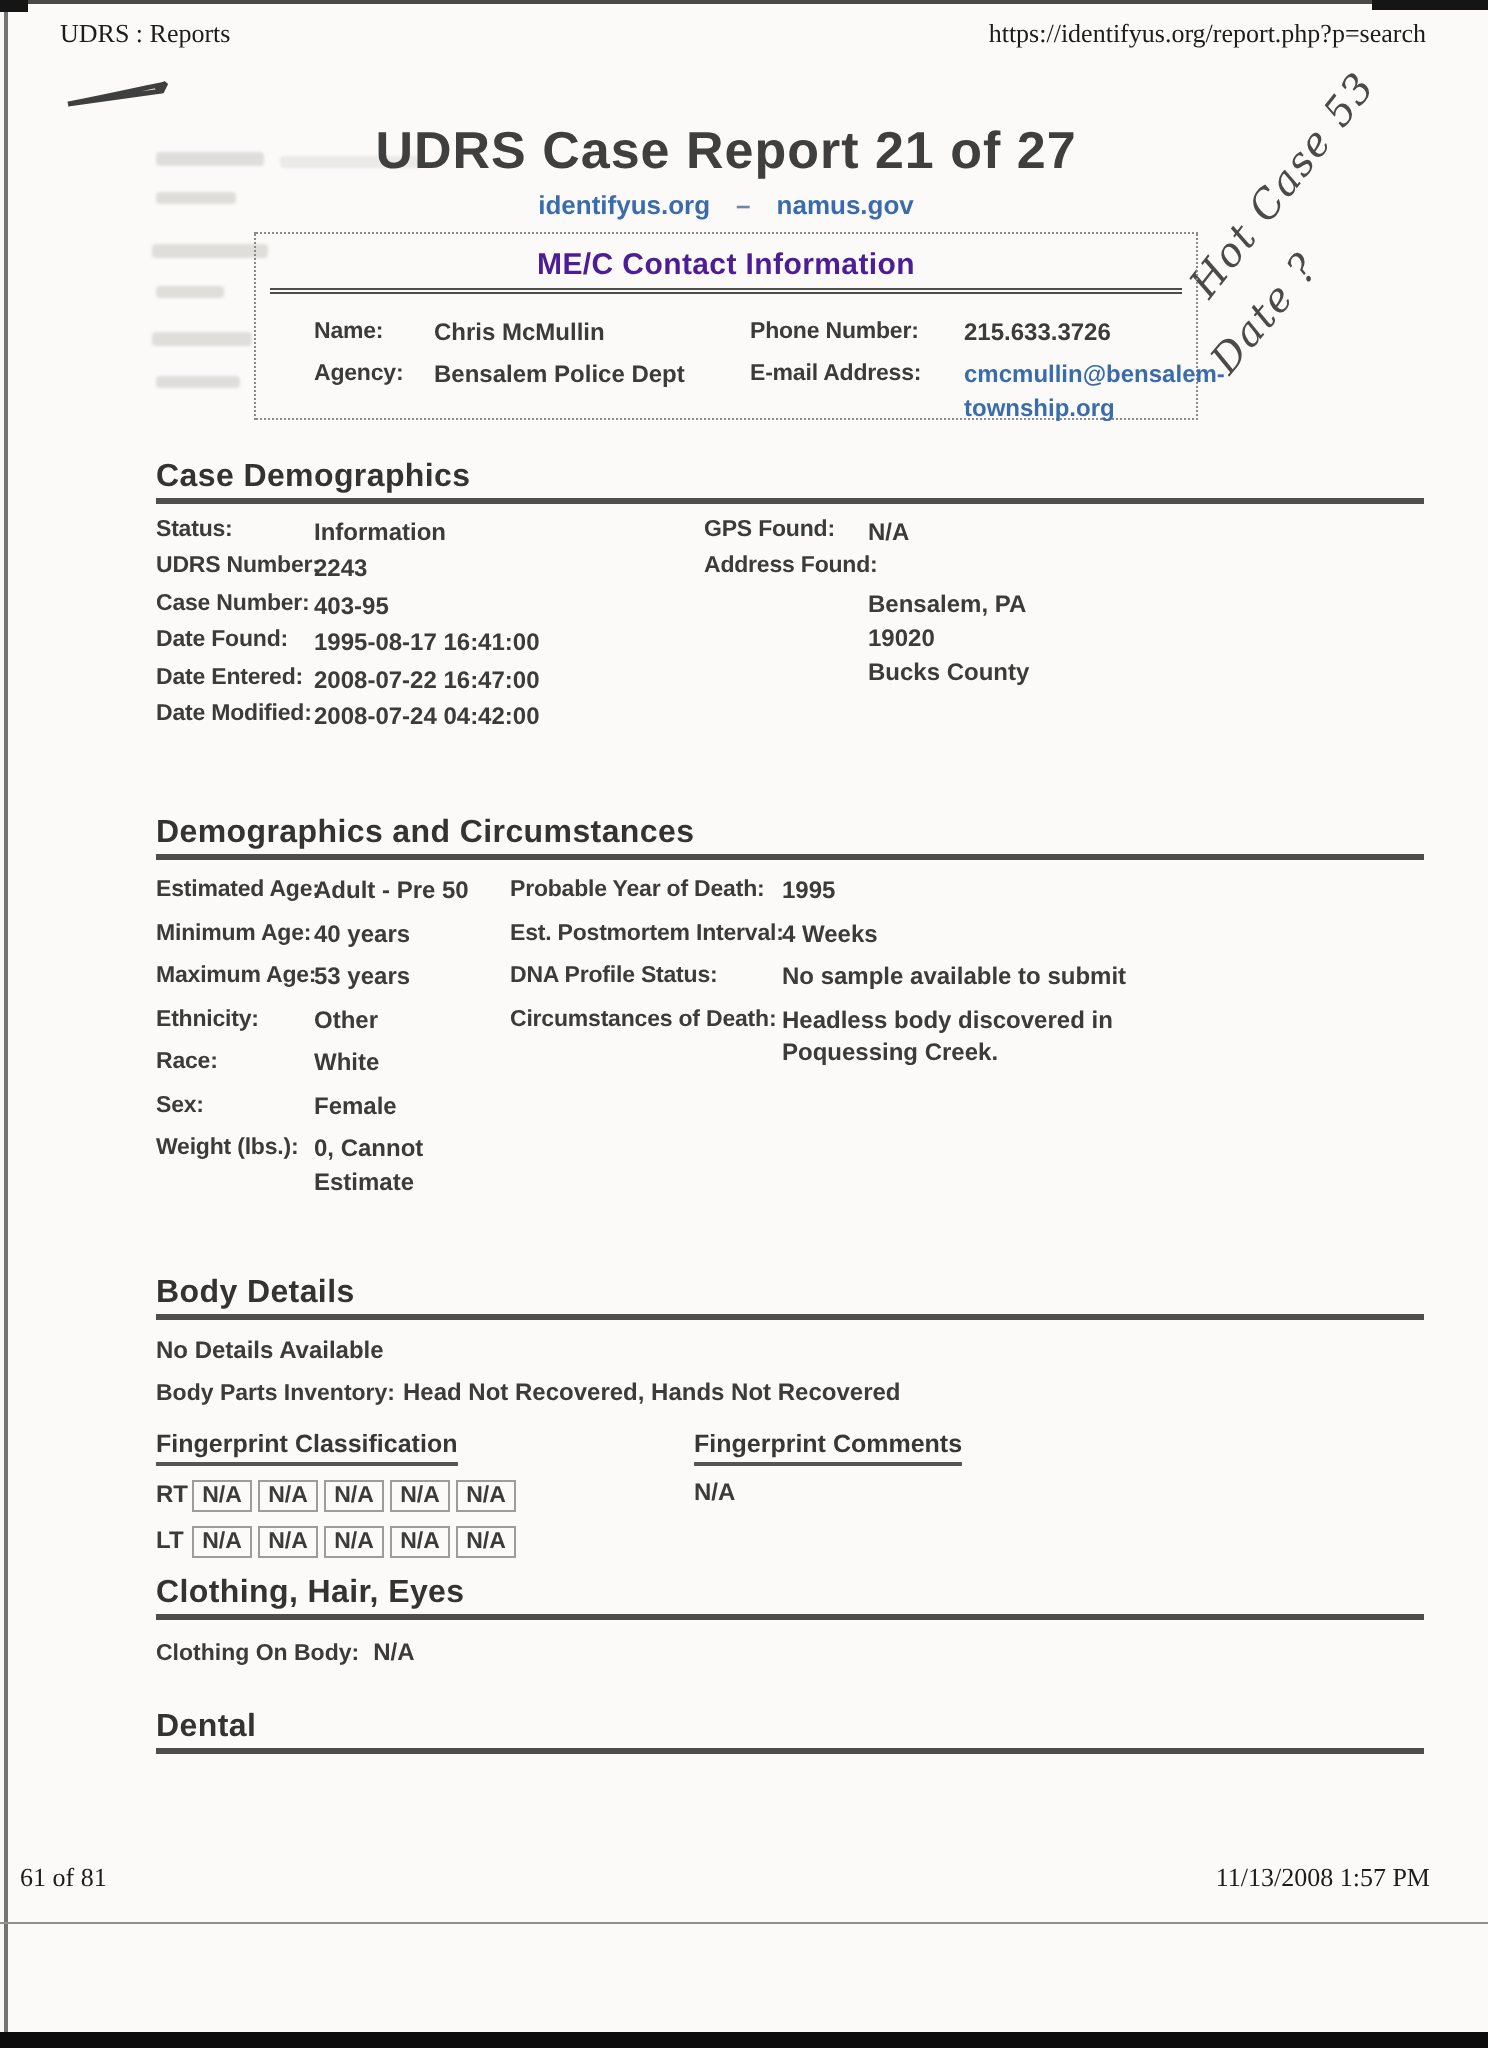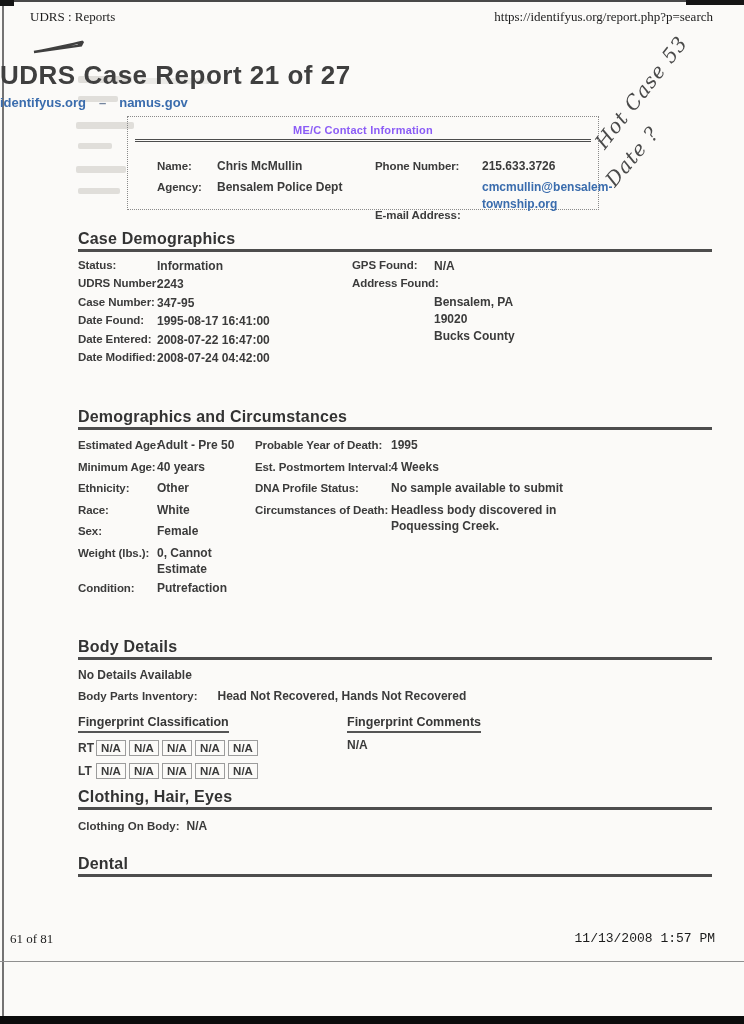--- a/index.html
+++ b/index.html
@@ -15,37 +15,37 @@
   .corner-tr   { position:absolute; right:0; top:0; width:58px; height:5px; background:#151515; }
   .bottom-line { position:absolute; left:0; top:961px; width:744px; height:1px; background:#8f8f8f; }
   .scan-band   { position:absolute; left:0; top:1016px; width:744px; height:8px; background:#0c0c0c; }
   .ghost { position:absolute; background:rgba(128,122,114,.22); filter:blur(.7px); border-radius:2px; }
 
   
   .serif { font-family:"Liberation Serif", serif; color:#1c1c1c; font-size:13px; }
   .hdr-left  { position:absolute; left:30px;  top:9px; }
   .hdr-right { position:absolute; right:31px; top:9px; }
   .ftr-left  { position:absolute; left:10px;  top:931px; }
-  .ftr-right { position:absolute; right:29px; top:931px;font-family:Liberation Mono, monospace; }
+  .ftr-right { position:absolute; right:29px; top:931px; }
 
   .pen-stroke { position:absolute; left:32px; top:39px; }
 
   
   .ink { color:#3b3b3b; font-weight:700; }
   .blue { color:#3a6cad; }
-  .center-wrap { position:absolute; left:0; width:726px; text-align:left; }
+  .center-wrap { position:absolute; left:0; width:726px; text-align:center; }
   .title { top:62px; font-size:26px; line-height:26px; font-weight:700; color:#3f3f3f; letter-spacing:.5px; }
   .nav   { top:95px; font-size:13px; font-weight:700; }
   .nav .sep { color:#74859e; margin:0 13px; }
 
   .contact-box {
     position:absolute; left:127px; top:116px; width:472px; height:94px;
     border:1px dotted #8a8a8a; box-sizing:border-box;
   }
-  .cb-title { text-align:center; margin-top:7px; font-size:11px; font-weight:700; color:#8b5cf6; letter-spacing:.2px; }
+  .cb-title { text-align:center; margin-top:7px; font-size:15px; font-weight:700; color:#4c1d95; letter-spacing:.2px; }
   .cb-rule  { margin:3px 7px 0 7px; height:1px; border-top:1px solid #4d4d4d; border-bottom:1px solid #4d4d4d; }
   .cb { position:absolute; font-size:12px; line-height:14px;padding-left:16px; }
   .cb.k { font-size:11.5px; letter-spacing:-.1px; }
   .cb.email { width:142px; line-height:17px; }
 
   .section { position:absolute; left:78px; width:634px; }
   .sec-title { font-size:16px; line-height:17px; font-weight:700; color:#333; letter-spacing:.2px; }
   .sec-rule  { margin-top:2px; height:3px; background:#4d4d4d; }
 
   .row { white-space:nowrap; }
@@ -64,21 +64,21 @@
   .demo-left .row { min-height:19px; line-height:16.5px; margin-bottom:2.5px; }
   .demo-left .k { width:79px; }
   .demo-left .v { width:96px; line-height:16.5px; }
   .demo-right { position:absolute; left:177px; top:0; }
   .demo-right .row { min-height:19px; line-height:16.5px; margin-bottom:2.5px; white-space:normal; }
   .demo-right .k { width:136px; }
   .demo-right .v { width:215px; line-height:16.5px; }
 
   .bd-line1 { margin-top:7px; font-size:12px; line-height:16.5px; }
   .bd-line2 { margin-top:4px; font-size:12px; line-height:16.5px; }
-  .bd-line2 .lbl { font-size:11.5px; margin-right:20px; }
+  .bd-line2 .lbl { font-size:11.5px; margin-right:4px; }
   .fp-block { position:relative; margin-top:8px; }
   .fp-head { display:inline-block; font-size:12.5px; font-weight:700; color:#373737; border-bottom:2px solid #555; padding-bottom:2px; }
   .fp-row { margin-top:5px; }
   .fp-side { display:inline-block; width:18px; font-size:12px; font-weight:700; }
   .fp-cell { display:inline-block; width:28px; height:14px; line-height:14px; text-align:center;
              border:1px solid #9c9c9c; margin-right:3px; font-size:11.5px; font-weight:700; color:#3b3b3b; }
   .fp-com-head { position:absolute; left:269px; top:0; }
   .fp-com-val  { position:absolute; left:269px; top:26px; font-size:12px; font-weight:700; }
 
   .cl-row { margin-top:8px; font-size:12px; line-height:16.5px; }
@@ -131,31 +131,31 @@
 
   <div class="contact-box">
     <div class="cb-title ink">ME/C Contact Information</div>
     <div class="cb-rule"></div>
     <span class="cb k ink" style="left:13px;  top:42px;">Name:</span>
     <span class="cb v ink" style="left:73px;  top:42px;">Chris McMullin</span>
     <span class="cb k ink" style="left:13px;  top:63px;">Agency:</span>
     <span class="cb v ink" style="left:73px;  top:63px;">Bensalem Police Dept</span>
     <span class="cb k ink" style="left:231px; top:42px;">Phone Number:</span>
     <span class="cb v ink" style="left:338px; top:42px;">215.633.3726</span>
-    <span class="cb k ink" style="left:231px; top:63px;margin-top:28px;">E-mail Address:</span>
+    <span class="cb k ink" style="left:231px; top:63px;">E-mail Address:</span>
     <span class="cb email blue" style="left:338px; top:62px; font-weight:700;">cmcmullin@bensalem-township.org</span>
   </div>
 
   <div class="section" style="top:230px;">
     <div class="sec-title">Case Demographics</div>
     <div class="sec-rule"></div>
     <div class="ci-rows">
       <div class="row"><span class="k ink">Status:</span><span class="v ink">Information</span></div>
       <div class="row"><span class="k ink">UDRS Number:</span><span class="v ink">2243</span></div>
-      <div class="row"><span class="k ink">Case Number:</span><span class="v ink">347-95</span></div>
+      <div class="row"><span class="k ink">Case Number:</span><span class="v ink">403-95</span></div>
       <div class="row"><span class="k ink">Date Found:</span><span class="v ink">1995-08-17 16:41:00</span></div>
       <div class="row"><span class="k ink">Date Entered:</span><span class="v ink">2008-07-22 16:47:00</span></div>
       <div class="row"><span class="k ink">Date Modified:</span><span class="v ink">2008-07-24 04:42:00</span></div>
     </div>
     <div class="ci-right">
       <div class="row"><span class="k ink">GPS Found:</span><span class="v ink">N/A</span></div>
       <div class="row"><span class="k ink">Address Found:</span></div>
       <div class="addr ink">
         <div>Bensalem, PA</div>
         <div>19020</div>
@@ -164,25 +164,25 @@
     </div>
   </div>
 
   <div class="section" style="top:408px;">
     <div class="sec-title">Demographics and Circumstances</div>
     <div class="sec-rule"></div>
     <div class="demo-cols">
       <div class="demo-left">
         <div class="row"><span class="k ink">Estimated Age:</span><span class="v ink">Adult - Pre 50</span></div>
         <div class="row"><span class="k ink">Minimum Age:</span><span class="v ink">40 years</span></div>
+        <div class="row"><span class="k ink">Maximum Age:</span><span class="v ink">53 years</span></div>
         <div class="row"><span class="k ink">Ethnicity:</span><span class="v ink">Other</span></div>
         <div class="row"><span class="k ink">Race:</span><span class="v ink">White</span></div>
         <div class="row"><span class="k ink">Sex:</span><span class="v ink">Female</span></div>
         <div class="row"><span class="k ink">Weight (lbs.):</span><span class="v ink">0, Cannot Estimate</span></div>
-        <div class="row"><span class="k ink">Condition:</span><span class="v ink">Putrefaction</span></div>
       </div>
       <div class="demo-right">
         <div class="row"><span class="k ink">Probable Year of Death:</span><span class="v ink">1995</span></div>
         <div class="row"><span class="k ink">Est. Postmortem Interval:</span><span class="v ink">4 Weeks</span></div>
         <div class="row"><span class="k ink">DNA Profile Status:</span><span class="v ink">No sample available to submit</span></div>
         <div class="row"><span class="k ink">Circumstances of Death:</span><span class="v ink">Headless body discovered in Poquessing Creek.</span></div>
       </div>
     </div>
   </div>
 

